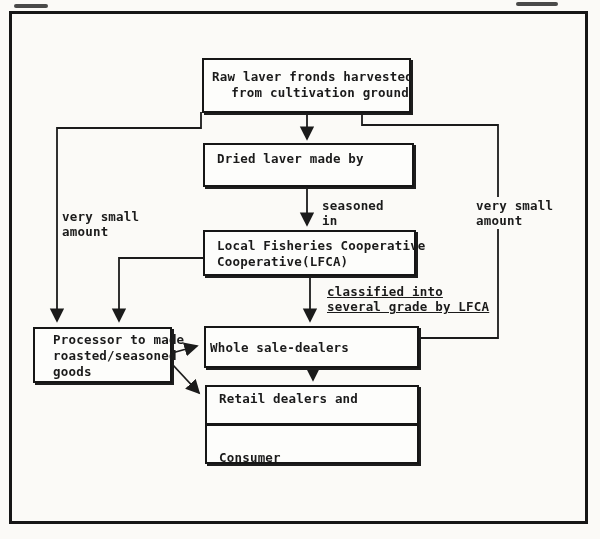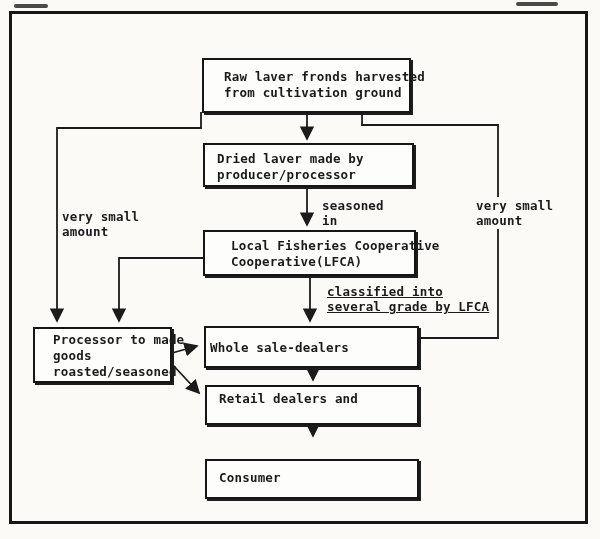--- a/index.html
+++ b/index.html
@@ -65,51 +65,50 @@
       <path d="M307 187 V 225" marker-end="url(#ah)"></path>
       <path d="M203 258 H 119 V 321" marker-end="url(#ah)"></path>
       <path d="M310 276 V 321" marker-end="url(#ah)"></path>
       <path d="M172 353 L 197 346" marker-end="url(#ah)"></path>
       <path d="M172 364 L 199 393" marker-end="url(#ah)"></path>
       <path d="M313 368 V 380" marker-end="url(#ah)"></path>
       <path d="M313 425 V 436" marker-end="url(#ah)"></path>
     </g>
   </svg>
 
-  <div class="box" style="left:202px;top:58px;width:209px;height:55px;padding:9px 0 0 20px;">
+  <div class="box" style="left:202px;top:58px;width:209px;height:55px;padding:9px 0 0 8px;text-align:right;">
     <span>Raw laver fronds harvested</span>
     <span>from cultivation ground</span>
   </div>
 
   <div class="box" style="left:203px;top:143px;width:211px;height:44px;padding:6px 0 0 12px;">
     <span>Dried laver made by</span>
-    <span>producer/processor</span>
   </div>
 
-  <div class="box" style="left:203px;top:230px;width:213px;height:46px;padding:6px 0 0 26px;">
+  <div class="box" style="left:203px;top:230px;width:213px;height:46px;padding:6px 0 0 12px;">
     <span>Local Fisheries Cooperative</span>
     <span>Cooperative(LFCA)</span>
   </div>
 
   <div class="box" style="left:204px;top:326px;width:215px;height:42px;padding:12px 0 0 4px;">
     <span>Whole sale-dealers</span>
   </div>
 
   <div class="box" style="left:205px;top:385px;width:214px;height:40px;padding:4px 0 0 12px;">
     <span>Retail dealers and</span>
   </div>
 
-  <div class="box" style="left:205px;top:459px;width:214px;height:40px;padding:9px 0 0 12px;">
+  <div class="box" style="left:205px;top:424px;width:214px;height:40px;padding:24px 0 0 12px;">
     <span>Consumer</span>
   </div>
 
   <div class="box" style="left:33px;top:327px;width:139px;height:56px;padding:3px 0 0 18px;">
     <span>Processor to made</span>
+    <span>roasted/seasoned</span>
     <span>goods</span>
-    <span>roasted/seasoned</span>
   </div>
 
   <div class="edge-label" style="left:322px;top:198px;">
     <span>seasoned</span>
     <span>in</span>
   </div>
 
   <div class="edge-label" style="left:327px;top:284px;text-decoration:underline;">
     <span>classified into</span>
     <span>several grade by LFCA</span>

